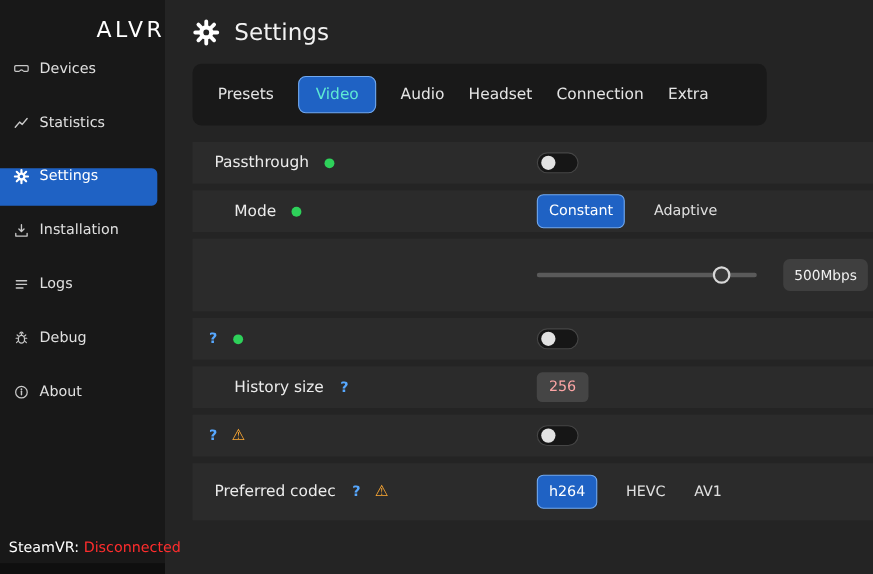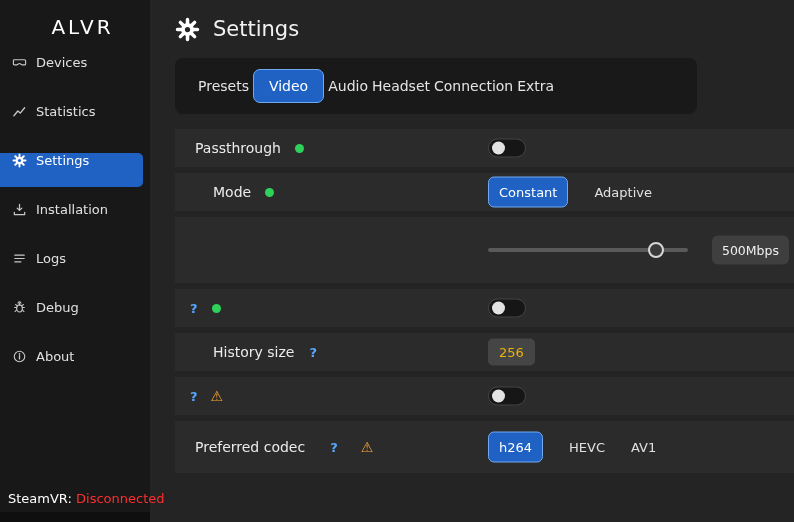--- a/index.html
+++ b/index.html
@@ -7,63 +7,63 @@
   body {
     width:794px; height:522px; overflow:hidden;
     background:#242424; color:#e6e6e6;
     font-family:"DejaVu Sans","Liberation Sans",sans-serif;
     font-size:14px;
   }
   .app { display:flex; width:794px; height:522px; }
 
   
   .sidebar { flex:0 0 150px; width:150px; background:#181818; position:relative; }
-  .app-title { text-align:center; padding-top:15px; font-size:20px; letter-spacing:3px; color:#ffffff;margin-left:15px; }
+  .app-title { text-align:right; padding-top:15px; font-size:20px; letter-spacing:3px; color:#ffffff;margin-left:15px; }
   .nav { margin-top:16px; }
   .nav-item { display:flex; gap:9px; height:34px; padding-left:12px;
               margin-bottom:15px; font-size:13px; color:#e0e0e0; cursor:pointer; }
   .nav-item.selected { background:var(--accent,#1f62c4); width:143px; border-radius:0 5px 5px 0; color:#fff; }
   .nav-icon { width:15px; height:15px; display:inline-flex; flex:0 0 15px; }
   .nav-icon svg { width:15px; height:15px; }
   .steamvr { position:absolute; bottom:16px; left:8px; font-size:13px; color:#ffffff; white-space:nowrap; }
   .steamvr .status { color:var(--error,#ff2d2d); }
   .bottom-strip { position:absolute; bottom:0; left:0; width:150px; height:10px; background:#0f0f0f; }
 
   
   .main { flex:1; padding-left:25px; position:relative; }
   .header { display:flex; align-items:center; gap:13px; height:58px; }
   .header-title { font-size:21px; color:#f2f2f2; }
   .gear-big { display:inline-flex; }
 
   .tabbar { width:522px; height:56px; background:#191919; border-radius:8px;
-            display:flex; align-items:center; padding:0 23px; gap:4px; }
+            display:flex; align-items:center; padding:0 23px; gap:22px; }
   .tab { font-size:14px; color:#e4e4e4; padding:8px 0; cursor:pointer; white-space:nowrap; }
   .tab.selected { background:var(--accent,#1f62c4); border:1px solid var(--accent-border,#71a9f0);
-                  border-radius:7px; padding:8px 15px; color:#ffffff; }
+                  border-radius:7px; padding:8px 15px; color:#5eead4; }
 
   .rows { margin-top:15px; }
   .row { position:relative; background:#2b2b2b; height:38px; margin-bottom:6px;
          display:flex; align-items:center; }
   .row.tall { height:66px; }
-  .row.codec { height:52px;gap:10px; }
+  .row.codec { height:52px; }
   .row-label { margin-left:20px; font-size:14px; color:#ebebeb; }
   .row.indent .row-label { margin-left:38px; }
   .dot { width:9px; height:9px; border-radius:50%; background:var(--green,#2ed15a); margin-left:14px; flex:0 0 9px; }
   .help { color:var(--help,#57a8ff); font-weight:bold; font-size:13px; margin-left:15px; cursor:pointer; }
   .warn { color:var(--warning,#ffaa33); font-size:14px; margin-left:13px; }
   .control { position:absolute; left:313px; top:50%; transform:translateY(-50%);
              display:flex; align-items:center; }
 
   .toggle { width:38px; height:19px; border-radius:10px; background:#161616;
             border:1px solid #454545; position:relative; cursor:pointer; }
   .knob { width:13px; height:13px; border-radius:50%; background:#e2e2e2; position:absolute; left:3px; top:2px; }
 
   .pill-btn { background:#4f4f4f; color:#f0f0f0; font-size:12.5px; padding:3px 13px;
               border-radius:10px; cursor:pointer; white-space:nowrap; }
-  .chip { background:#454545; color:#eab308; font-size:13px; padding:6px 11px;
+  .chip { background:#454545; color:#fca5a5; font-size:13px; padding:6px 11px;
           border-radius:5px; cursor:pointer; white-space:nowrap; }
 
   .seg-selected { background:var(--accent,#1f62c4); border:1px solid var(--accent-border,#71a9f0);
                   border-radius:6px; padding:7px 10px; font-size:13px; color:#fff; cursor:pointer; }
   .seg-option { color:#e0e0e0; font-size:13px; margin-left:26px; cursor:pointer; }
 
   .slider { position:relative; width:200px; height:18px; }
   .slider-track { position:absolute; top:7px; left:0; width:200px; height:4px; border-radius:2px; background:#5a5a5a; cursor:pointer; }
   .slider-handle { position:absolute; top:1px; left:84%; width:16px; height:16px; border-radius:50%;
                    background:#3a3a3a; border:2px solid #d8d8d8; transform:translateX(-50%); cursor:pointer; }

